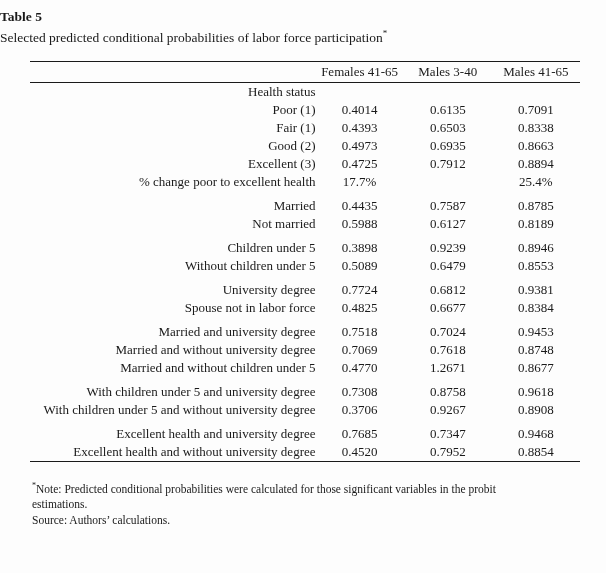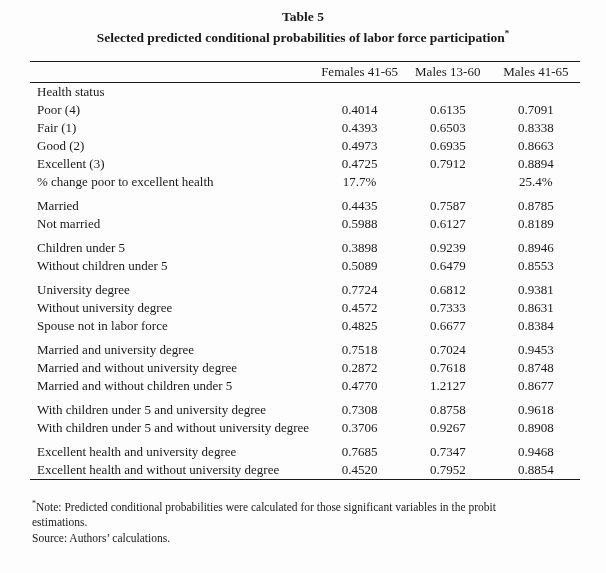--- a/index.html
+++ b/index.html
@@ -4,23 +4,23 @@
 <style>
   * { margin: 0; padding: 0; box-sizing: border-box; }
   html, body {
     width: 606px; height: 573px;
     background: #fdfdfd;
     font-family: "Liberation Serif", "DejaVu Serif", serif;
     color: #1a1a1a;
     overflow: hidden;
   }
   .page { width: 606px; height: 573px; padding-top: 8px; }
-  .title-block { text-align: center; line-height: 17px; }
+  .title-block { text-align: left; line-height: 17px; }
   .title-line1 { font-weight: bold; font-size: 13.5px; }
-  .title-line2 { font-weight: bold; font-size: 13.5px; }
+  .title-line2 { font-weight: normal; font-size: 13.5px; }
   .title-line2 sup { font-size: 9px; }
   table.prob-table {
     border-collapse: collapse;
     table-layout: fixed;
     width: 550px;
     margin: 15px 0 16px 30px;
     border-bottom: 1px solid #1a1a1a;
   }
   .prob-table th {
     border-top: 1px solid #1a1a1a;
@@ -32,54 +32,54 @@
     text-align: center;
     vertical-align: middle;
   }
   .prob-table td {
     font-size: 13px;
     height: 18px;
     line-height: 18px;
     padding: 0;
     vertical-align: bottom;
   }
-  .label-col { width: 285px; text-align: left; padding-left: 7px !important; }
+  .label-col { width: 285px; text-align: right; padding-left: 7px !important; }
   .value-col { width: 88px; text-align: center; }
   tr.group-start td { padding-top: 6px !important; }
   .footnote { margin: 4px 0 0 32px; width: 505px; font-size: 11.5px; line-height: 16px; }
   .footnote sup { font-size: 8px; }
 </style>
 </head>
 <body>
 
 <div class="page">
 
   <div class="title-block">
     <div class="title-line1">Table 5</div>
     <div class="title-line2"><span>Selected predicted conditional probabilities of labor force participation</span><sup>*</sup></div>
   </div>
 
   <table class="prob-table">
     <thead>
       <tr>
         <th class="label-col"></th>
         <th class="value-col">Females 41-65</th>
-        <th class="value-col">Males 13-60</th>
+        <th class="value-col">Males 3-40</th>
         <th class="value-col">Males 41-65</th>
       </tr>
     </thead>
     <tbody>
         <tr>
           <td class="label-col">Health status</td>
           <td class="value-col"></td>
           <td class="value-col"></td>
           <td class="value-col"></td>
         </tr>
         <tr>
-          <td class="label-col">Poor (4)</td>
+          <td class="label-col">Poor (1)</td>
           <td class="value-col">0.4014</td>
           <td class="value-col">0.6135</td>
           <td class="value-col">0.7091</td>
         </tr>
         <tr>
           <td class="label-col">Fair (1)</td>
           <td class="value-col">0.4393</td>
           <td class="value-col">0.6503</td>
           <td class="value-col">0.8338</td>
         </tr>
@@ -125,47 +125,41 @@
           <td class="value-col">0.6479</td>
           <td class="value-col">0.8553</td>
         </tr>
         <tr class="group-start">
           <td class="label-col">University degree</td>
           <td class="value-col">0.7724</td>
           <td class="value-col">0.6812</td>
           <td class="value-col">0.9381</td>
         </tr>
         <tr>
-          <td class="label-col">Without university degree</td>
-          <td class="value-col">0.4572</td>
-          <td class="value-col">0.7333</td>
-          <td class="value-col">0.8631</td>
-        </tr>
-        <tr>
           <td class="label-col">Spouse not in labor force</td>
           <td class="value-col">0.4825</td>
           <td class="value-col">0.6677</td>
           <td class="value-col">0.8384</td>
         </tr>
         <tr class="group-start">
           <td class="label-col">Married and university degree</td>
           <td class="value-col">0.7518</td>
           <td class="value-col">0.7024</td>
           <td class="value-col">0.9453</td>
         </tr>
         <tr>
           <td class="label-col">Married and without university degree</td>
-          <td class="value-col">0.2872</td>
+          <td class="value-col">0.7069</td>
           <td class="value-col">0.7618</td>
           <td class="value-col">0.8748</td>
         </tr>
         <tr>
           <td class="label-col">Married and without children under 5</td>
           <td class="value-col">0.4770</td>
-          <td class="value-col">1.2127</td>
+          <td class="value-col">1.2671</td>
           <td class="value-col">0.8677</td>
         </tr>
         <tr class="group-start">
           <td class="label-col">With children under 5 and university degree</td>
           <td class="value-col">0.7308</td>
           <td class="value-col">0.8758</td>
           <td class="value-col">0.9618</td>
         </tr>
         <tr>
           <td class="label-col">With children under 5 and without university degree</td>

